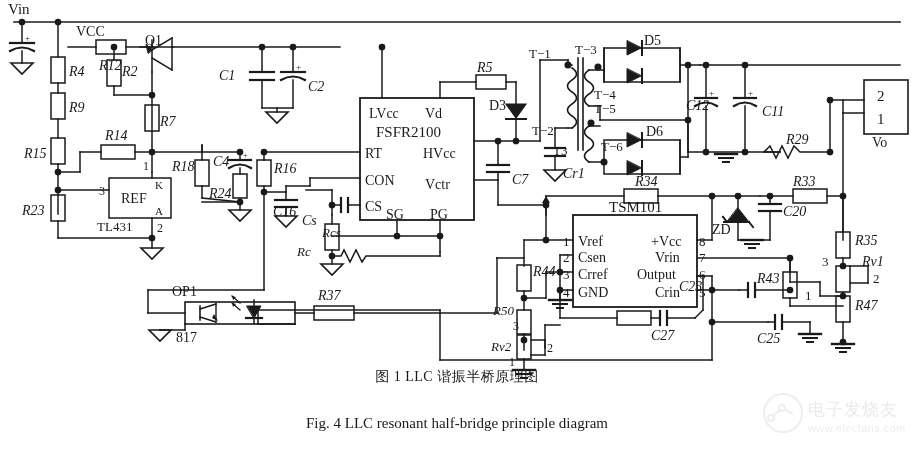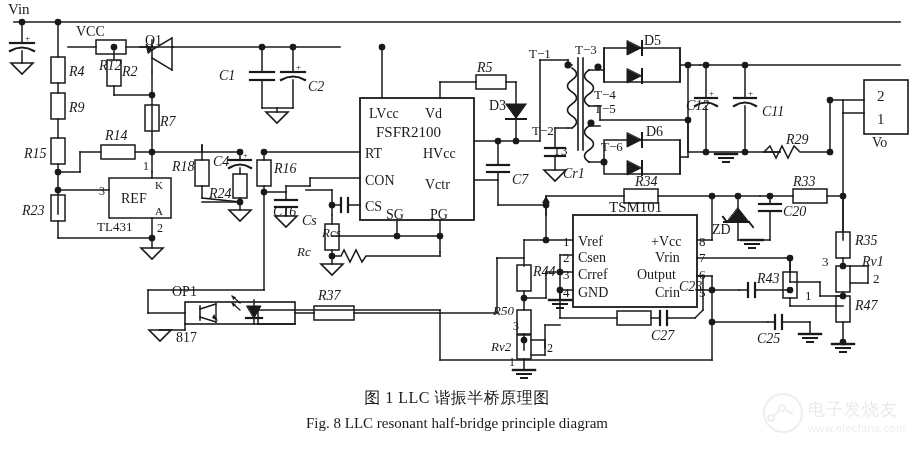--- a/index.html
+++ b/index.html
@@ -1,20 +1,20 @@
 <!DOCTYPE html>
 <html><head>
 <meta charset="utf-8">
 <style>
   html,body{margin:0;padding:0;background:#fff;}
   body{font-family:"Liberation Serif", serif;}
   #root{position:relative;width:914px;height:451px;background:#fff;overflow:hidden;}
   #root svg{position:absolute;left:0;top:0;}
   .cap{position:absolute;width:100%;text-align:center;color:#1a1a1a;}
-  #cap-cn{top:388px;font-size:16px;letter-spacing:.5px;}
+  #cap-cn{top:368px;font-size:14px;letter-spacing:.5px;}
   #cap-en{top:415px;font-size:15px;}
   #watermark{position:absolute;left:762px;top:392px;width:150px;height:56px;opacity:.30;}
   #wm-text{position:absolute;left:46px;top:6px;font-family:"Liberation Sans",sans-serif;
            font-size:17px;color:#b9b9c6;letter-spacing:1px;white-space:nowrap;}
   #wm-url{position:absolute;left:46px;top:30px;font-family:"Liberation Sans",sans-serif;
           font-size:11px;color:#c4c4cf;letter-spacing:.4px;white-space:nowrap;}
   #wm-mark{position:absolute;left:2px;top:4px;}
 </style>
 </head>
 <body>
@@ -596,21 +596,21 @@
       <text x="805" y="300" font-size="13">1</text>
       <text x="855" y="310" font-size="14" font-style="italic">R47</text>
 
       <text x="172" y="296" font-size="14">OP1</text>
       <text x="176" y="342" font-size="14">817</text>
       <text x="318" y="300" font-size="14" font-style="italic">R37</text>
     </g>
   </svg>
 
   <div class="cap" id="cap-cn">图 1    LLC 谐振半桥原理图</div>
-  <div class="cap" id="cap-en">Fig. 8    LLC resonant half-bridge principle diagram</div>
+  <div class="cap" id="cap-en">Fig. 4    LLC resonant half-bridge principle diagram</div>
 
   <div id="watermark">
     <svg id="wm-mark" width="42" height="42" viewBox="0 0 42 42">
       <circle cx="21" cy="21" r="19" fill="none" stroke="#c9c9d4" stroke-width="2"></circle>
       <path d="M 9,26 L 20,16 L 31,22" fill="none" stroke="#c9c9d4" stroke-width="2"></path>
       <circle cx="9" cy="26" r="3" fill="#fff" stroke="#c9c9d4" stroke-width="2"></circle>
       <circle cx="20" cy="16" r="3" fill="#fff" stroke="#c9c9d4" stroke-width="2"></circle>
     </svg>
     <div id="wm-text">电子发烧友</div>
     <div id="wm-url">www.elecfans.com</div>

